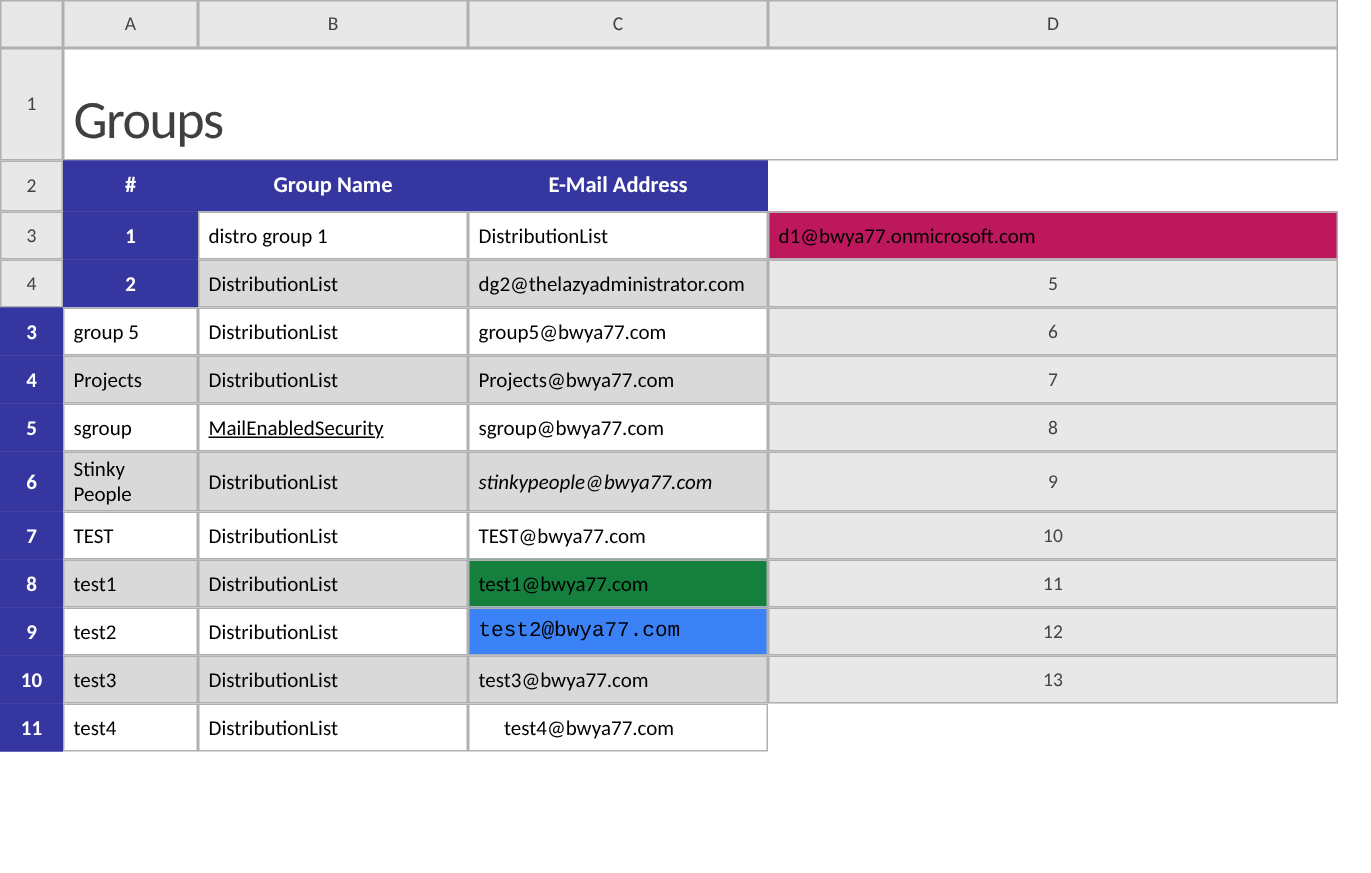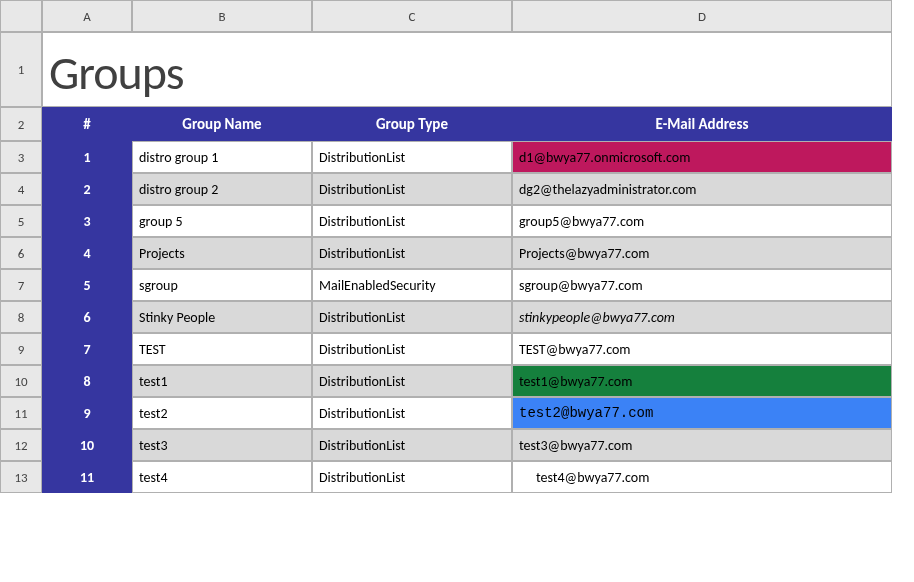--- a/index.html
+++ b/index.html
@@ -56,21 +56,21 @@
       font-size: 13px;
       color: #444;
       font-weight: normal;
     }
 
     
     .row-title {
       min-height: 75px;
     }
     .cell-title {
-      font-size: 48px;
+      font-size: 36px;
       color: #404040;
       font-weight: 300;
       align-items: flex-end;
       padding-bottom: 4px;
       min-height: 75px;
       letter-spacing: -1px;
     }
     .cell-title-span {
       grid-column: span 4;
       background: #fff;
@@ -116,50 +116,48 @@
     <div class="cell cell-col-header">B</div>
     <div class="cell cell-col-header">C</div>
     <div class="cell cell-col-header">D</div>
 
     <div class="cell cell-row-num row-title">1</div>
     <div class="cell cell-title cell-title-span" style="grid-column: span 4;">Groups</div>
 
     <div class="cell cell-row-num" style="background:#e8e8e8; min-height:34px;">2</div>
     <div class="cell cell-header-num">#</div>
     <div class="cell cell-header">Group Name</div>
-    <div class="cell cell-header">Group Type</div>
     <div class="cell cell-header">E-Mail Address</div>
 
   </div>
 
   <div class="grid" id="data-grid">
       <div class="cell cell-row-num" style="background: rgb(232, 232, 232);">3</div>
       <div class="cell cell-data-num">1</div>
       <div class="cell" style="background: rgb(255, 255, 255);">distro group 1</div>
       <div class="cell" style="background: rgb(255, 255, 255);">DistributionList</div>
       <div class="cell" style="background: #be185d;">d1@bwya77.onmicrosoft.com</div>
       <div class="cell cell-row-num" style="background: rgb(232, 232, 232);">4</div>
       <div class="cell cell-data-num">2</div>
-      <div class="cell" style="background: rgb(217, 217, 217);">distro group 2</div>
       <div class="cell" style="background: rgb(217, 217, 217);">DistributionList</div>
       <div class="cell" style="background: rgb(217, 217, 217);">dg2@thelazyadministrator.com</div>
       <div class="cell cell-row-num" style="background: rgb(232, 232, 232);">5</div>
       <div class="cell cell-data-num">3</div>
       <div class="cell" style="background: rgb(255, 255, 255);">group 5</div>
       <div class="cell" style="background: rgb(255, 255, 255);">DistributionList</div>
       <div class="cell" style="background: rgb(255, 255, 255);">group5@bwya77.com</div>
       <div class="cell cell-row-num" style="background: rgb(232, 232, 232);">6</div>
       <div class="cell cell-data-num">4</div>
       <div class="cell" style="background: rgb(217, 217, 217);">Projects</div>
       <div class="cell" style="background: rgb(217, 217, 217);">DistributionList</div>
       <div class="cell" style="background: rgb(217, 217, 217);">Projects@bwya77.com</div>
       <div class="cell cell-row-num" style="background: rgb(232, 232, 232);">7</div>
       <div class="cell cell-data-num">5</div>
       <div class="cell" style="background: rgb(255, 255, 255);">sgroup</div>
-      <div class="cell" style="background: rgb(255, 255, 255);">MailEnabledSecurity</div>
+      <div class="cell" style="background: rgb(255, 255, 255); text-decoration: underline;">MailEnabledSecurity</div>
       <div class="cell" style="background: rgb(255, 255, 255);">sgroup@bwya77.com</div>
       <div class="cell cell-row-num" style="background: rgb(232, 232, 232);">8</div>
       <div class="cell cell-data-num">6</div>
       <div class="cell" style="background: rgb(217, 217, 217);">Stinky People</div>
       <div class="cell" style="background: rgb(217, 217, 217);">DistributionList</div>
       <div class="cell" style="background: rgb(217, 217, 217); font-style: italic;">stinkypeople@bwya77.com</div>
       <div class="cell cell-row-num" style="background: rgb(232, 232, 232);">9</div>
       <div class="cell cell-data-num">7</div>
       <div class="cell" style="background: rgb(255, 255, 255);">TEST</div>
       <div class="cell" style="background: rgb(255, 255, 255);">DistributionList</div>

